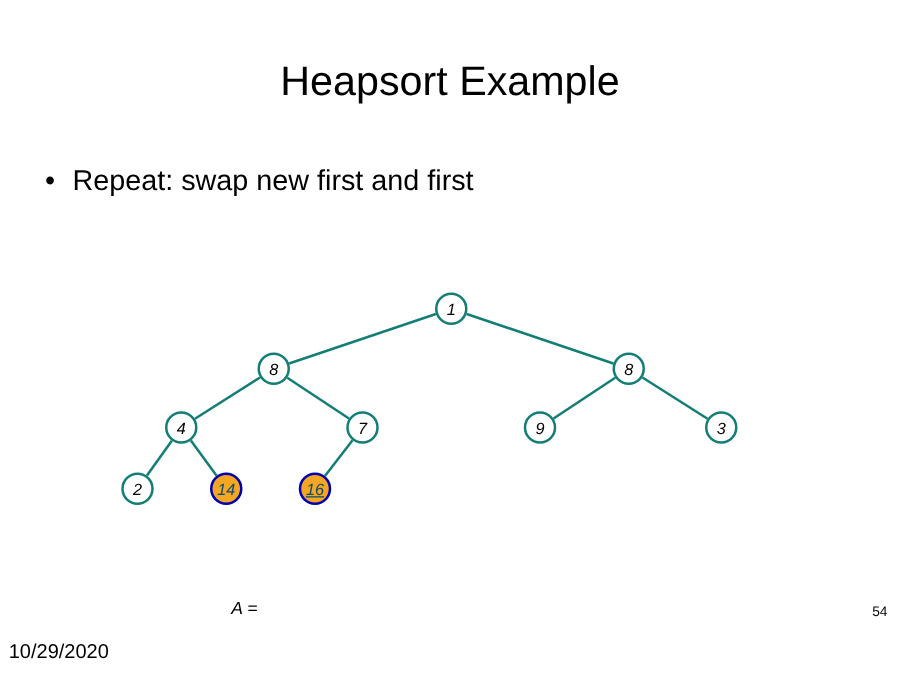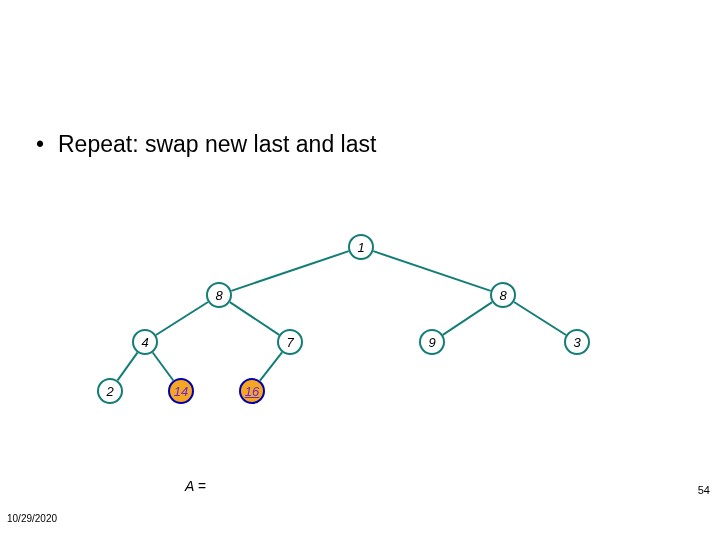--- a/index.html
+++ b/index.html
@@ -62,58 +62,59 @@
     font-size: 13px;
     display: flex;
     align-items: center;
     justify-content: center;
     box-sizing: border-box;
     z-index: 5;
   }
   .node.hl {
     background: #f5a623;
     border-color: #0000b0;
-    color: #6d28d9;
+    color: #0c4a6e;
   }
   
   #arraywrap {
     position: absolute;
     left: 0; top: 470px;
     width: 720px;
     height: 34px;
   }
   #arrlabel {
     position: absolute;
     left: 185px; top: 478px;
     font-size: 14px;
     font-style: italic;
     color: #000000;
   }
   #footer-date {
     position: absolute;
     left: 7px; top: 513px;
-    font-size: 10px;
+    font-size: 16px;
     color: #000000;
   }
   #footer-num {
     position: absolute;
     right: 10px; top: 484px;
     font-size: 11px;
     color: #000000;
     margin-left: 24px;
   }
 </style>
 </head>
 <body>
 
 <div id="slide">
 
+  <div id="title">Heapsort Example</div>
 
   <div id="bullet">
-    <span class="dot">•</span><span>Repeat: swap new last and last</span>
+    <span class="dot">•</span><span>Repeat: swap new first and first</span>
   </div>
 
   <div id="tree">
     <svg id="tree-edges" width="720" height="215">
         <line x1="348.68457258001405" y1="36.1629613814037" x2="231.31542741998592" y2="75.83703861859631" stroke="#137d76" stroke-width="2"></line>
         <line x1="373.31542741998595" y1="36.1629613814037" x2="490.68457258001405" y2="75.83703861859631" stroke="#137d76" stroke-width="2"></line>
         <line x1="208.02629866385254" y1="86.96978328106663" x2="155.97370133614746" y2="120.03021671893337" stroke="#137d76" stroke-width="2"></line>
         <line x1="229.84008525224144" y1="87.17583108246967" x2="279.1599147477586" y2="119.82416891753033" stroke="#137d76" stroke-width="2"></line>
         <line x1="492.1599147477586" y1="87.17583108246967" x2="442.8400852522414" y2="119.82416891753033" stroke="#137d76" stroke-width="2"></line>
         <line x1="513.9737013361474" y1="86.96978328106663" x2="566.0262986638526" y2="120.03021671893337" stroke="#137d76" stroke-width="2"></line>

